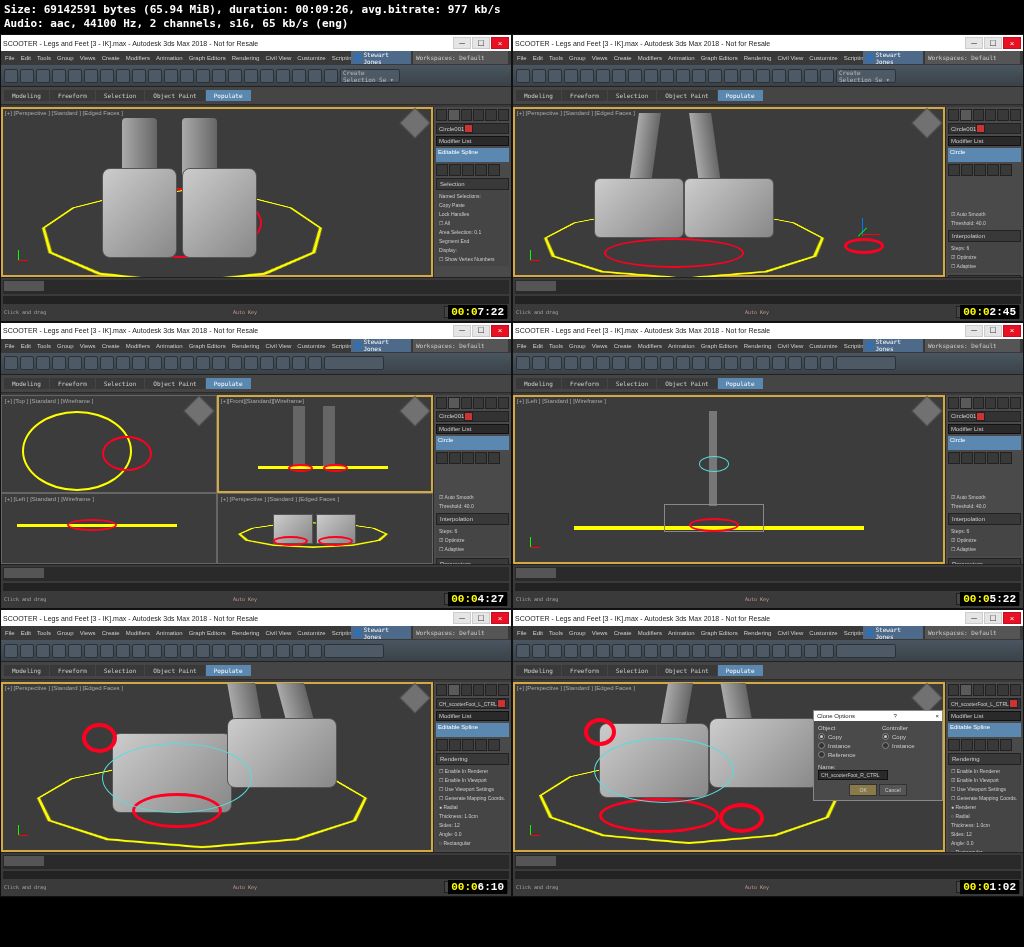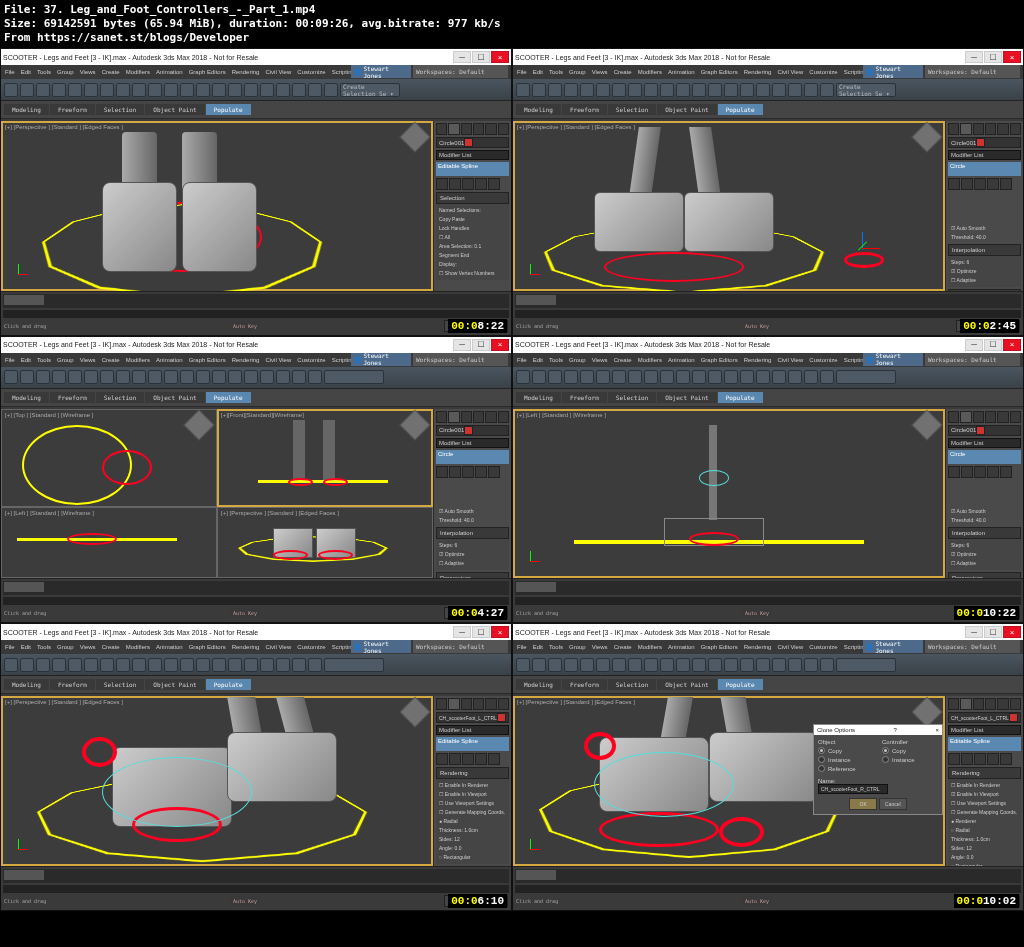--- a/index.html
+++ b/index.html
@@ -69,23 +69,22 @@
 .radio { display: flex; align-items: center; gap: 3px; margin: 2px 0; }
 .rdot { width: 7px; height: 7px; border-radius: 50%; border: 1px solid #888; background: #333; display: flex; align-items: center; justify-content: center; }
 .rdot.sel::after { content: ''; width: 3px; height: 3px; background: #ccc; border-radius: 50%; }
 .dlgbtn { width: 28px; height: 12px; background: #555; border: 1px solid #333; font-size: 5px; display: inline-flex; align-items: center; justify-content: center; }
 .dlginput { width: 70px; height: 10px; background: #2a2a2a; border: 1px solid #111; font-size: 5px; color: #ccc; padding: 0 2px; display: flex; align-items: center; }
 </style>
 </head>
 <body>
 
 <div class="header">
-  <div><span>File: </span><span>37. Leg_and_Foot_Controllers_-_Part_1.mp4</span></div>
   <div>Size: 69142591 bytes (65.94 MiB), duration: 00:09:26, avg.bitrate: 977 kb/s</div>
-  <div>From https://sanet.st/blogs/Developer</div>
+  <div>Audio: aac, 44100 Hz, 2 channels, s16, 65 kb/s (eng)</div>
 </div>
 
 <div class="grid">
 
 <div class="tile">
   <div class="titlebar">
     <span>SCOOTER - Legs and Feet [3 - IK].max - Autodesk 3ds Max 2018 - Not for Resale</span>
     <div class="winbtns">
           <div class="winbtn">─</div>
           <div class="winbtn">☐</div>
@@ -203,21 +202,21 @@
           </span>
       <div class="playbtns">
             <div class="pbtn"></div>
             <div class="pbtn"></div>
             <div class="pbtn"></div>
             <div class="pbtn"></div>
             <div class="pbtn"></div>
           </div>
     </div>
   </div>
-  <div class="timestamp"><span class="ts-yellow">00:0</span><span class="ts-white">8:22</span></div>
+  <div class="timestamp"><span class="ts-yellow">00:0</span><span class="ts-white">7:22</span></div>
 </div>
 
 <div class="tile">
   <div class="titlebar">
         <span>SCOOTER - Legs and Feet [3 - IK].max - Autodesk 3ds Max 2018 - Not for Resale</span>
         <div class="winbtns">
           <div class="winbtn">─</div>
           <div class="winbtn">☐</div>
           <div class="winbtn close">×</div>
         </div>
@@ -622,21 +621,21 @@
           <span class="autokey">Auto Key</span>
           <div class="playbtns">
             <div class="pbtn"></div>
             <div class="pbtn"></div>
             <div class="pbtn"></div>
             <div class="pbtn"></div>
             <div class="pbtn"></div>
           </div>
         </div>
       </div>
-  <div class="timestamp"><span class="ts-yellow">00:0</span><span class="ts-white">10:22</span></div>
+  <div class="timestamp"><span class="ts-yellow">00:0</span><span class="ts-white">5:22</span></div>
 </div>
 
 <div class="tile">
   <div class="titlebar">
         <span>SCOOTER - Legs and Feet [3 - IK].max - Autodesk 3ds Max 2018 - Not for Resale</span>
         <div class="winbtns">
           <div class="winbtn">─</div>
           <div class="winbtn">☐</div>
           <div class="winbtn close">×</div>
         </div>
@@ -927,16 +926,16 @@
           <span class="autokey">Auto Key</span>
           <div class="playbtns">
             <div class="pbtn"></div>
             <div class="pbtn"></div>
             <div class="pbtn"></div>
             <div class="pbtn"></div>
             <div class="pbtn"></div>
           </div>
         </div>
       </div>
-  <div class="timestamp"><span class="ts-yellow">00:0</span><span class="ts-white">10:02</span></div>
+  <div class="timestamp"><span class="ts-yellow">00:0</span><span class="ts-white">1:02</span></div>
 </div>
 
 </div>
 
 </body></html>

